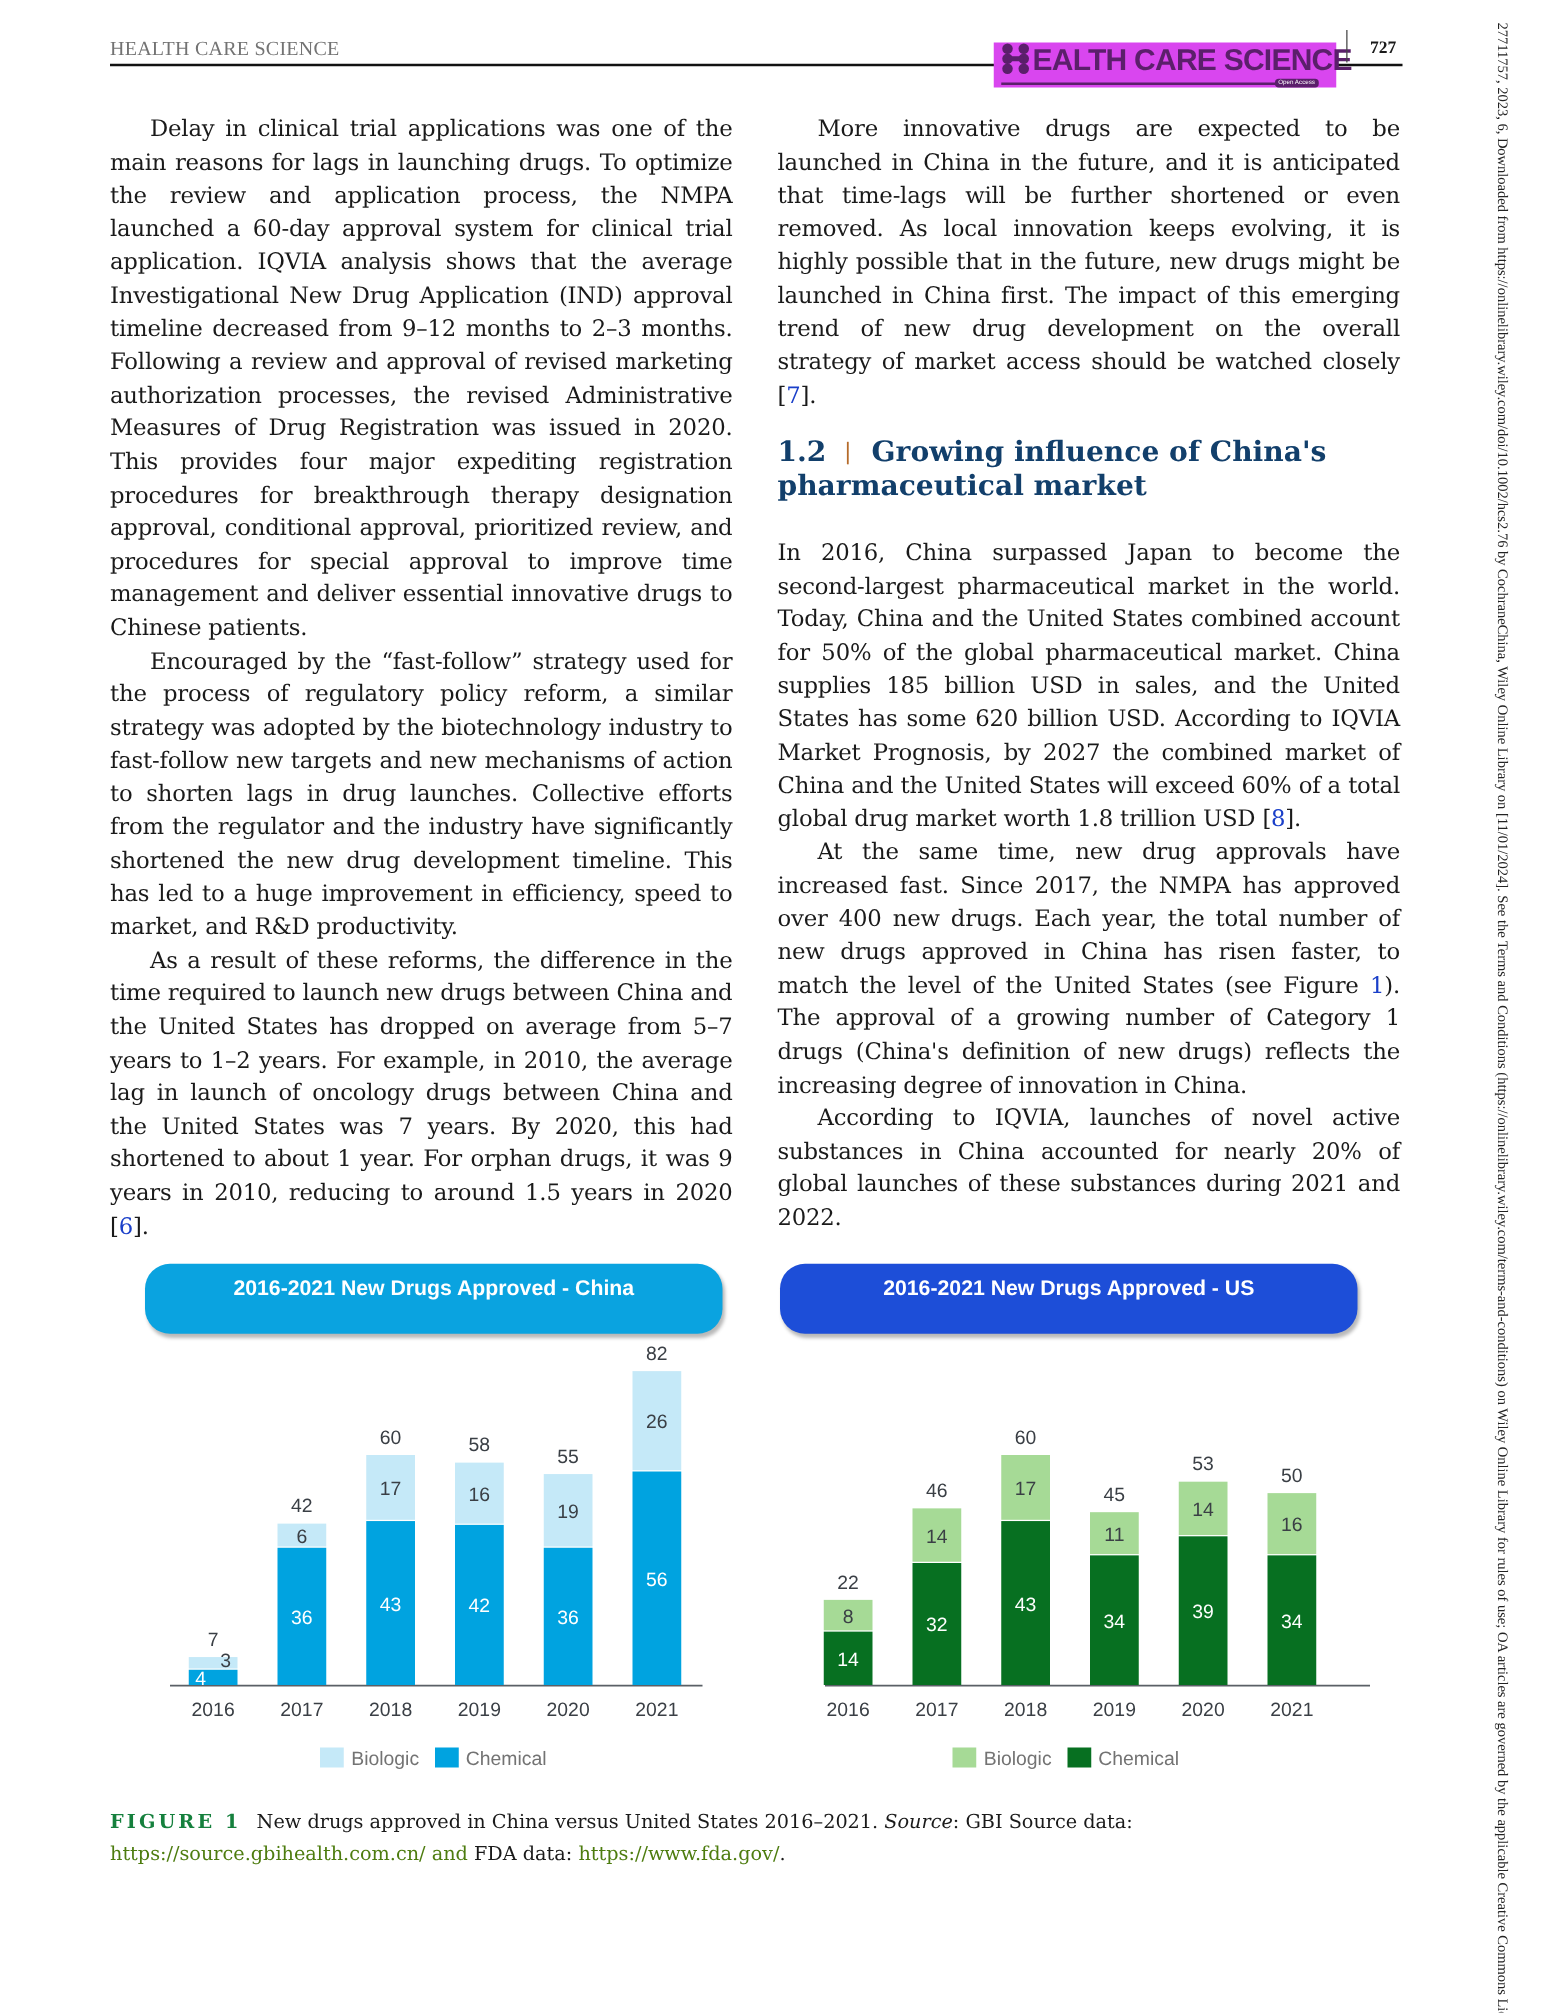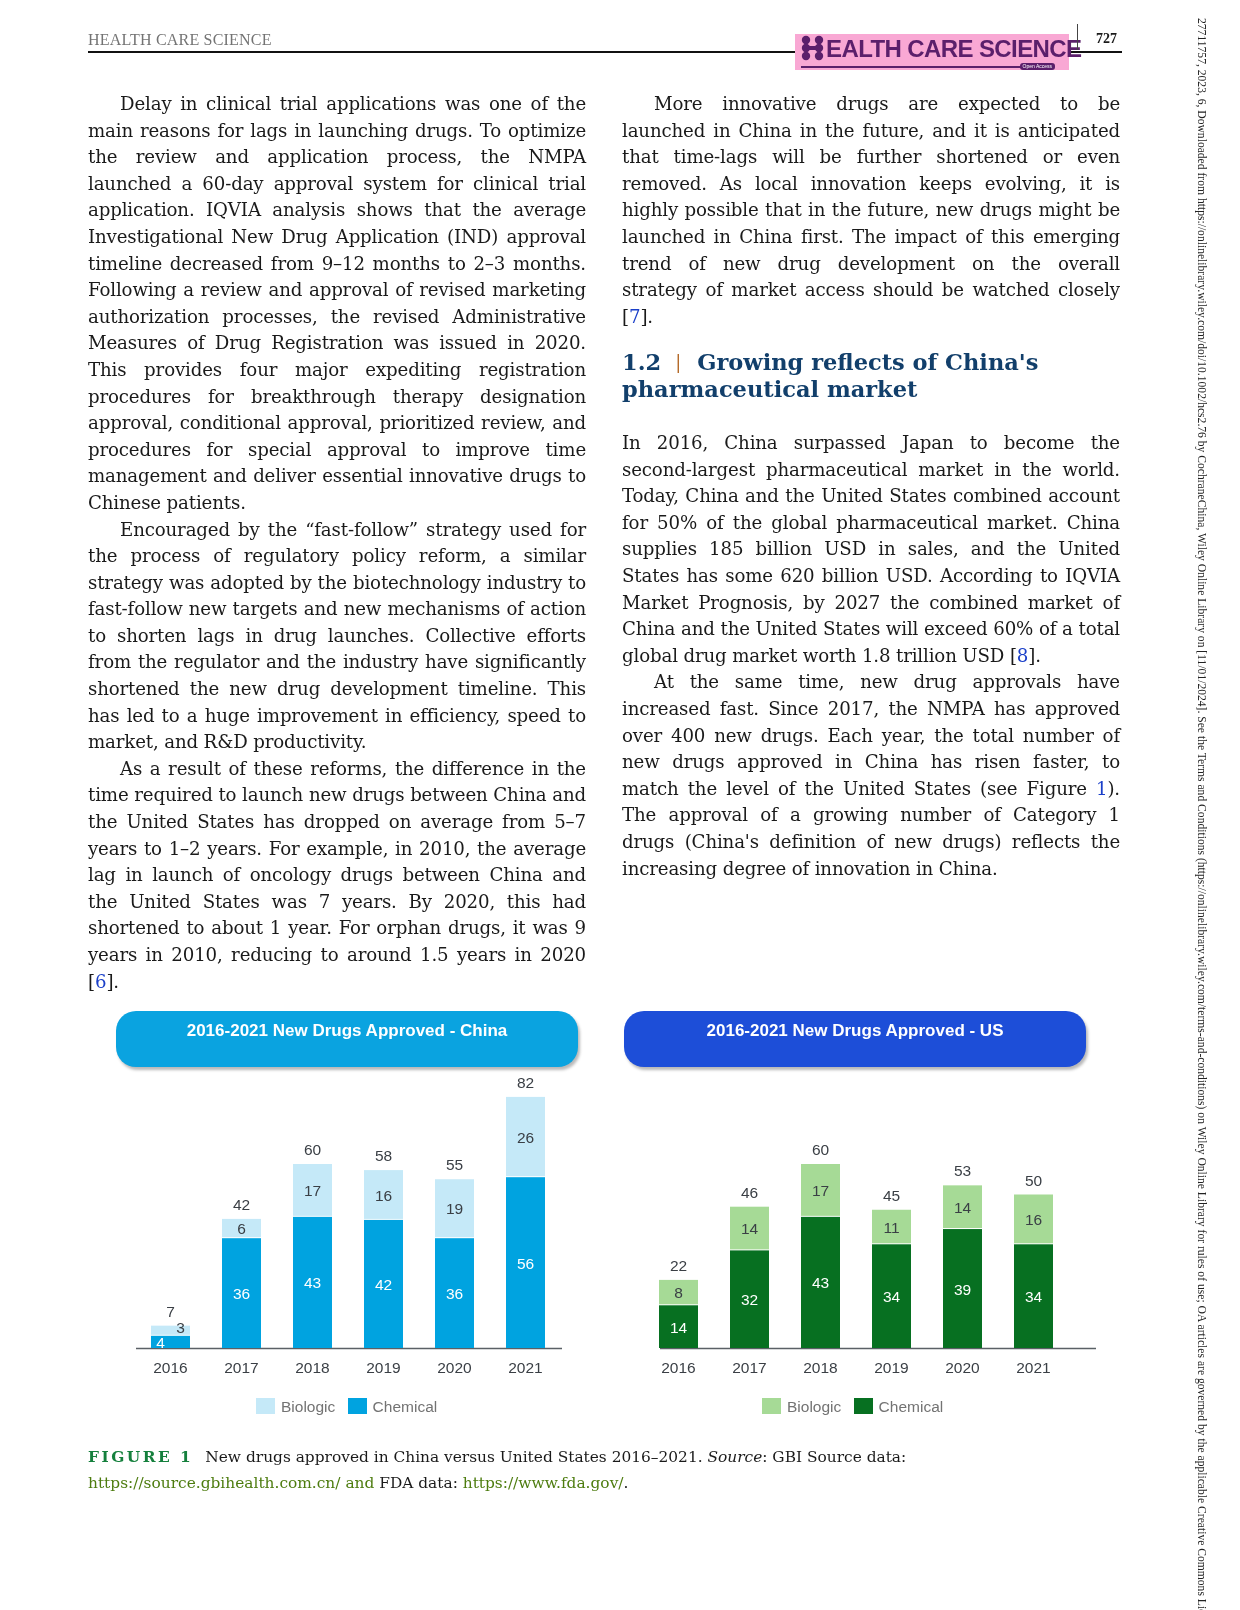--- a/index.html
+++ b/index.html
@@ -1,19 +1,19 @@
 <!DOCTYPE html>
 <html><head>
 <meta charset="utf-8">
 <style>
   html, body { margin: 0; padding: 0; background: #ffffff; }
   body { width: 1240px; height: 1610px; position: relative; overflow: hidden; font-family: "DejaVu Serif", serif; color: #1a1a1a; }
   .running-head { position: absolute; left: 88px; top: 31px; font-family: "Liberation Serif", serif; font-size: 16px; letter-spacing: 0.2px; color: #737373; }
   .head-rule { position: absolute; left: 88px; top: 51px; width: 1034px; height: 2px; background: #111; }
-  .logo { position: absolute; left: 795px; top: 34px; width: 262px; height: 36px; background: #f9a8d4; padding: 0 6px; }
+  .logo { position: absolute; left: 795px; top: 34px; width: 262px; height: 36px; background: #d946ef; padding: 0 6px; }
   .logo-text { font-family: "Liberation Sans", sans-serif; font-weight: bold; font-size: 24px; color: #5b1f6b; letter-spacing: -0.6px; line-height: 30px; white-space: nowrap; }
   .logo-mark { display: inline-block; width: 24px; height: 26px; vertical-align: -4px; margin-right: 1px; }
   .logo-underline { position: absolute; left: 6px; right: 30px; top: 32px; height: 2px; background: #5b1f6b; }
   .logo-oa { position: absolute; right: 14px; top: 29px; font-family: "Liberation Sans", sans-serif; font-size: 5px; color: #fff; background: #5b1f6b; border-radius: 3px; padding: 0 3px; line-height: 7px; }
   .page-sep { position: absolute; left: 1077px; top: 24px; width: 1px; height: 26px; background: #444; }
   .page-num { position: absolute; left: 1096px; top: 31px; font-family: "Liberation Serif", serif; font-weight: bold; font-size: 14px; }
 
   .col { position: absolute; top: 91px; width: 498px; font-family: "DejaVu Serif", serif; font-size: 18.2px; line-height: 26.6px; text-align: justify; color: #1a1a1a; letter-spacing: -0.15px; }
   .col-left { left: 88px; }
   .col-right { left: 622px; }
@@ -74,26 +74,27 @@
   <p>Delay in clinical trial applications was one of the main reasons for lags in launching drugs. To optimize the review and application process, the NMPA launched a 60-day approval system for clinical trial application. IQVIA analysis shows that the average Investigational New Drug Application (IND) approval timeline decreased from 9–12 months to 2–3 months. Following a review and approval of revised marketing authorization processes, the revised Administrative Measures of Drug Registration was issued in 2020. This provides four major expediting registration procedures for breakthrough therapy designation approval, conditional approval, prioritized review, and procedures for special approval to improve time management and deliver essential innovative drugs to Chinese patients.</p>
   <p>Encouraged by the “fast-follow” strategy used for the process of regulatory policy reform, a similar strategy was adopted by the biotechnology industry to fast-follow new targets and new mechanisms of action to shorten lags in drug launches. Collective efforts from the regulator and the industry have significantly shortened the new drug development timeline. This has led to a huge improvement in efficiency, speed to market, and R&amp;D productivity.</p>
   <p><span>As a result of these reforms, the difference in the time required to launch new drugs between China and the United States has dropped on average from 5–7 years to 1–2 years. For example, in 2010, the average lag in launch of oncology drugs between China and the United States was 7 years. By 2020, this had shortened to about 1 year. For orphan drugs, it was 9 years in 2010, reducing to around 1.5 years in 2020 [</span><a class="ref">6</a><span>].</span></p>
 </div>
 
 <div class="col col-right">
   <p><span>More innovative drugs are expected to be launched in China in the future, and it is anticipated that time-lags will be further shortened or even removed. As local innovation keeps evolving, it is highly possible that in the future, new drugs might be launched in China first. The impact of this emerging trend of new drug development on the overall strategy of market access should be watched closely [</span><a class="ref">7</a><span>].</span></p>
 </div>
 
 <div class="section-heading">
-  <span class="num">1.2</span><span class="bar">|</span><span>Growing reflects of China's pharmaceutical market</span>
+  <span class="num">1.2</span><span class="bar">|</span><span>Growing influence of China's pharmaceutical market</span>
 </div>
 
 <div class="col col-right col-right2">
   <p class="noindent"><span>In 2016, China surpassed Japan to become the second-largest pharmaceutical market in the world. Today, China and the United States combined account for 50% of the global pharmaceutical market. China supplies 185 billion USD in sales, and the United States has some 620 billion USD. According to IQVIA Market Prognosis, by 2027 the combined market of China and the United States will exceed 60% of a total global drug market worth 1.8 trillion USD [</span><a class="ref">8</a><span>].</span></p>
   <p><span>At the same time, new drug approvals have increased fast. Since 2017, the NMPA has approved over 400 new drugs. Each year, the total number of new drugs approved in China has risen faster, to match the level of the United States (see Figure </span><a class="ref">1</a><span>). The approval of a growing number of Category 1 drugs (China's definition of new drugs) reflects the increasing degree of innovation in China.</span></p>
+  <p>According to IQVIA, launches of novel active substances in China accounted for nearly 20% of global launches of these substances during 2021 and 2022.</p>
 </div>
 
 <div class="chart-wrap chart-china">
   <div class="chart-pill">2016-2021 New Drugs Approved - China</div>
   <svg class="chart-svg" width="500" height="330">
       <line x1="36" x2="462" y1="283.5" y2="283.5" stroke="#5a6066" stroke-width="1.3"></line>
       <g>
         <rect x="51" y="270.8" width="39" height="12.2" fill="#00a3e0"></rect>
         <rect x="51" y="260.65000000000003" width="39" height="9.149999999999999" fill="#c5e9f8"></rect>
         <text x="60.5" y="282.9" text-anchor="middle" font-size="15.5" fill="#ffffff">4</text>

